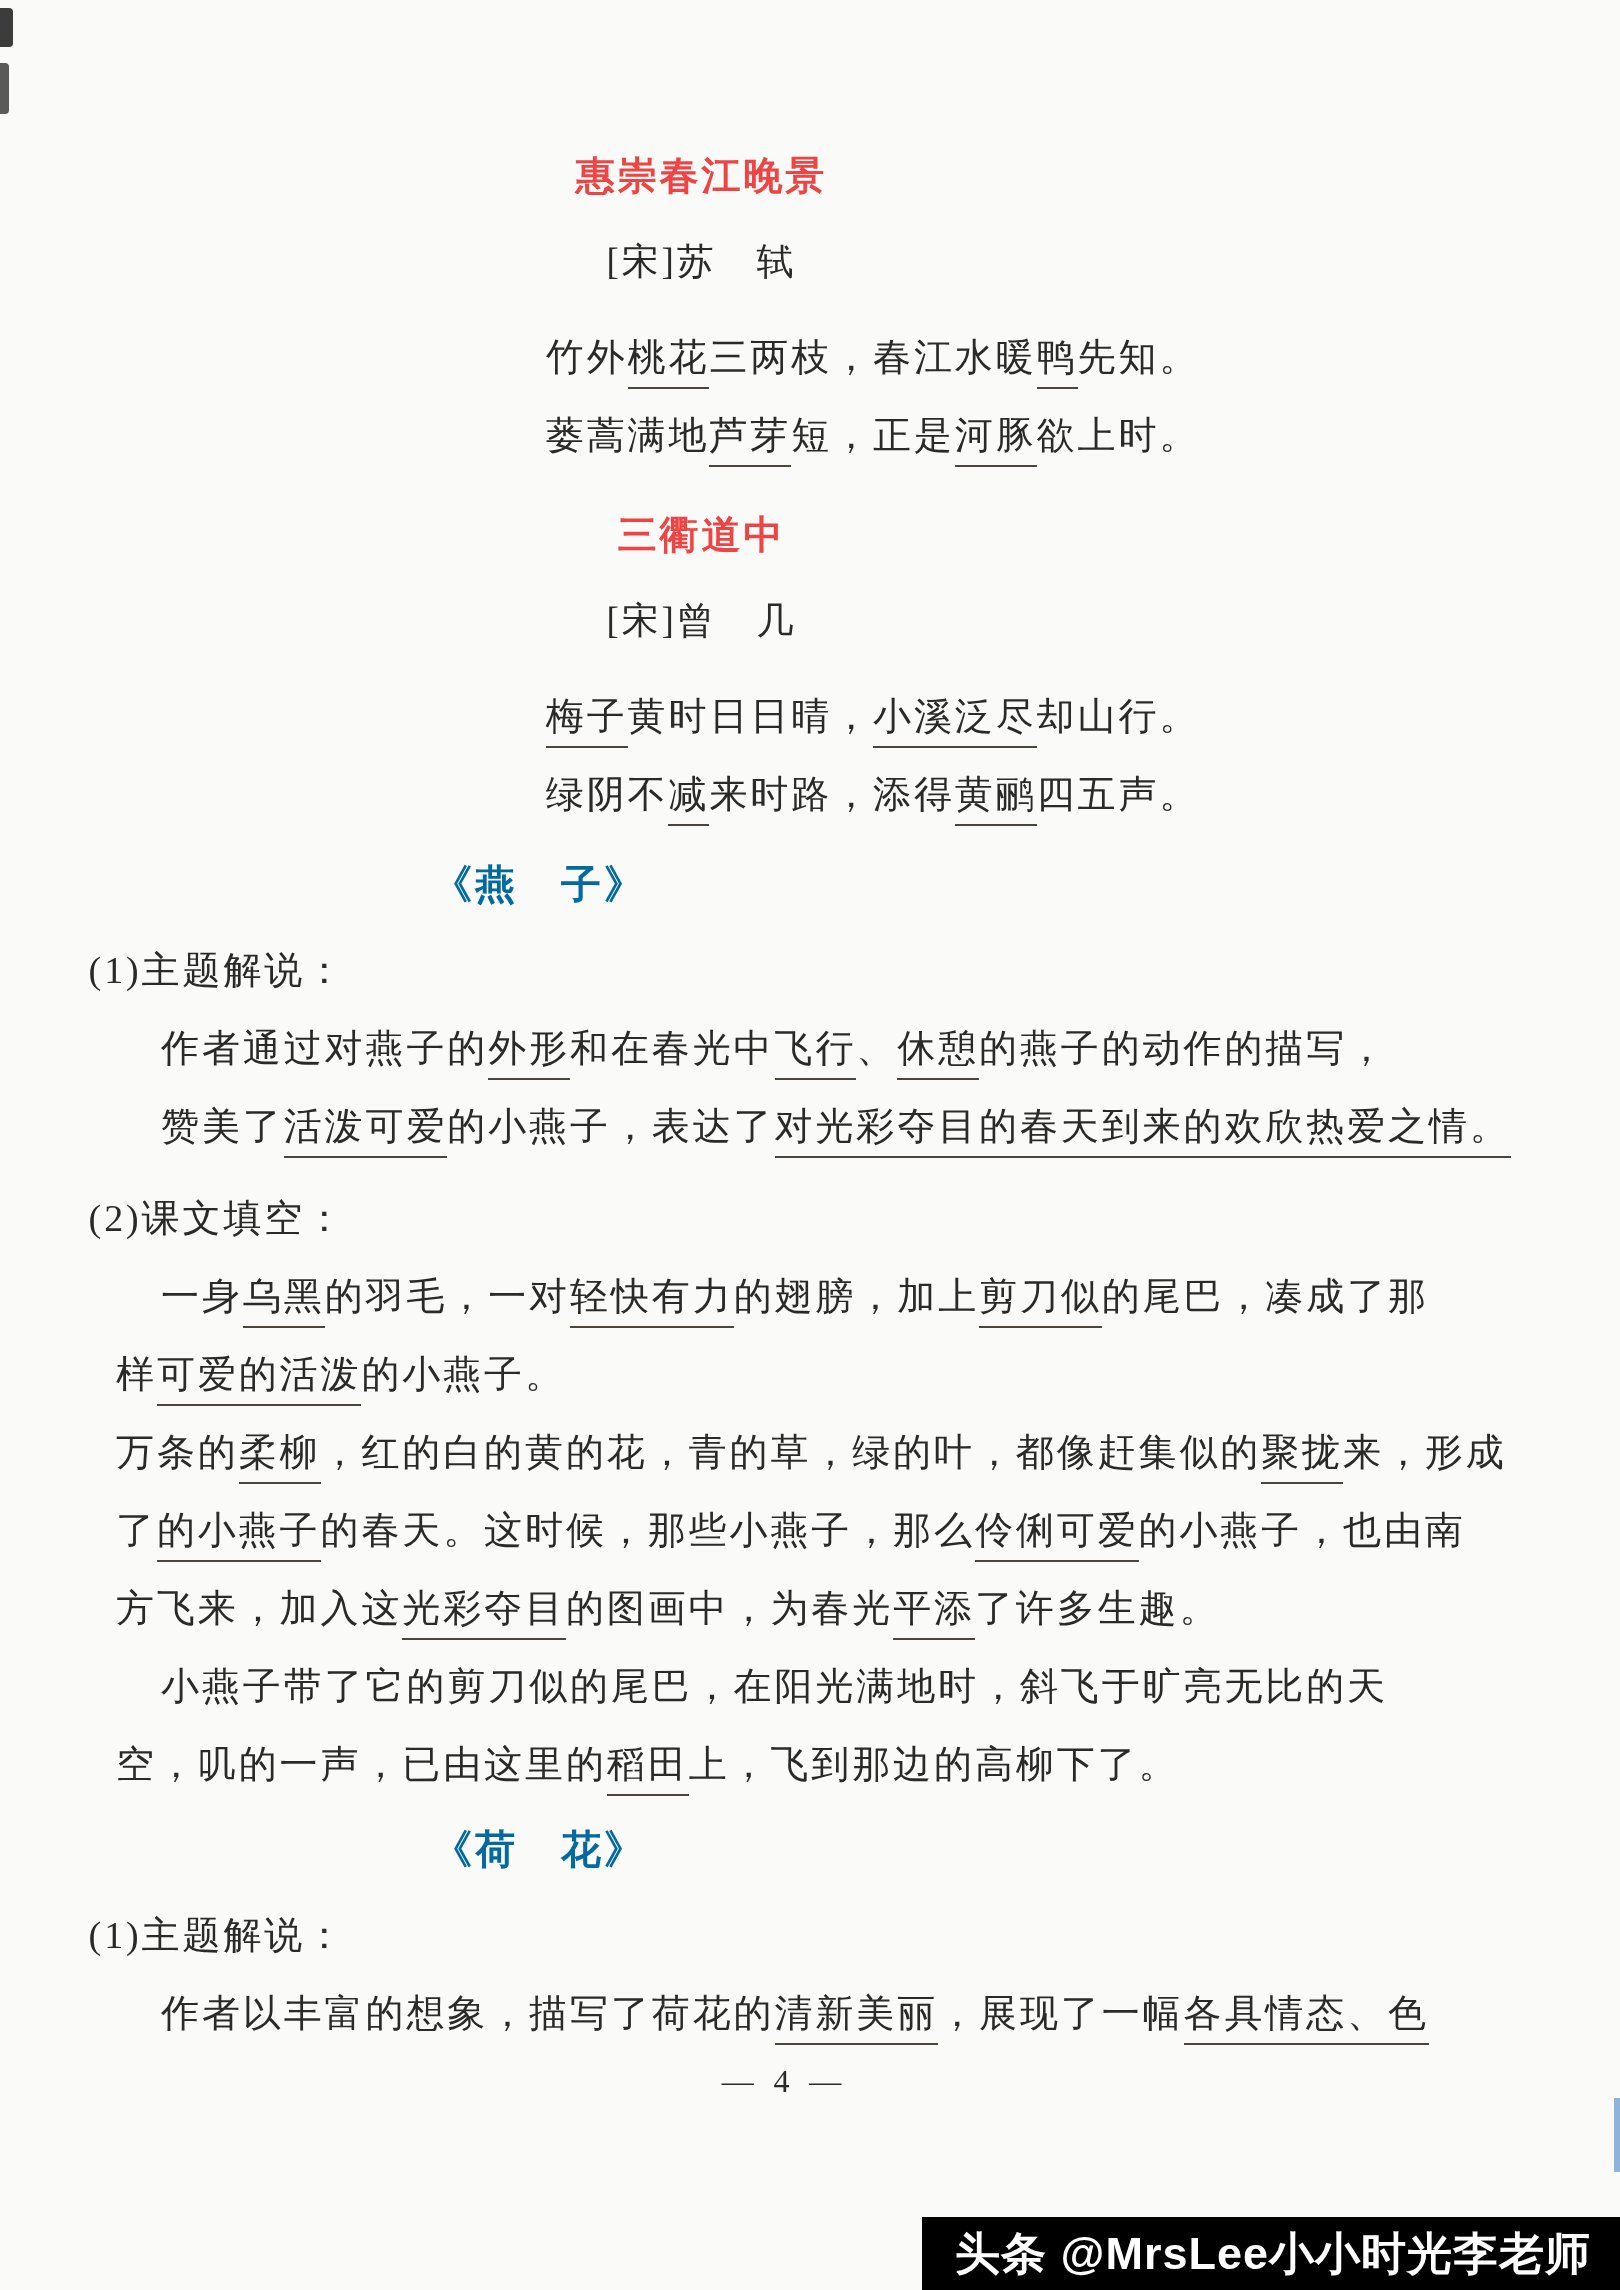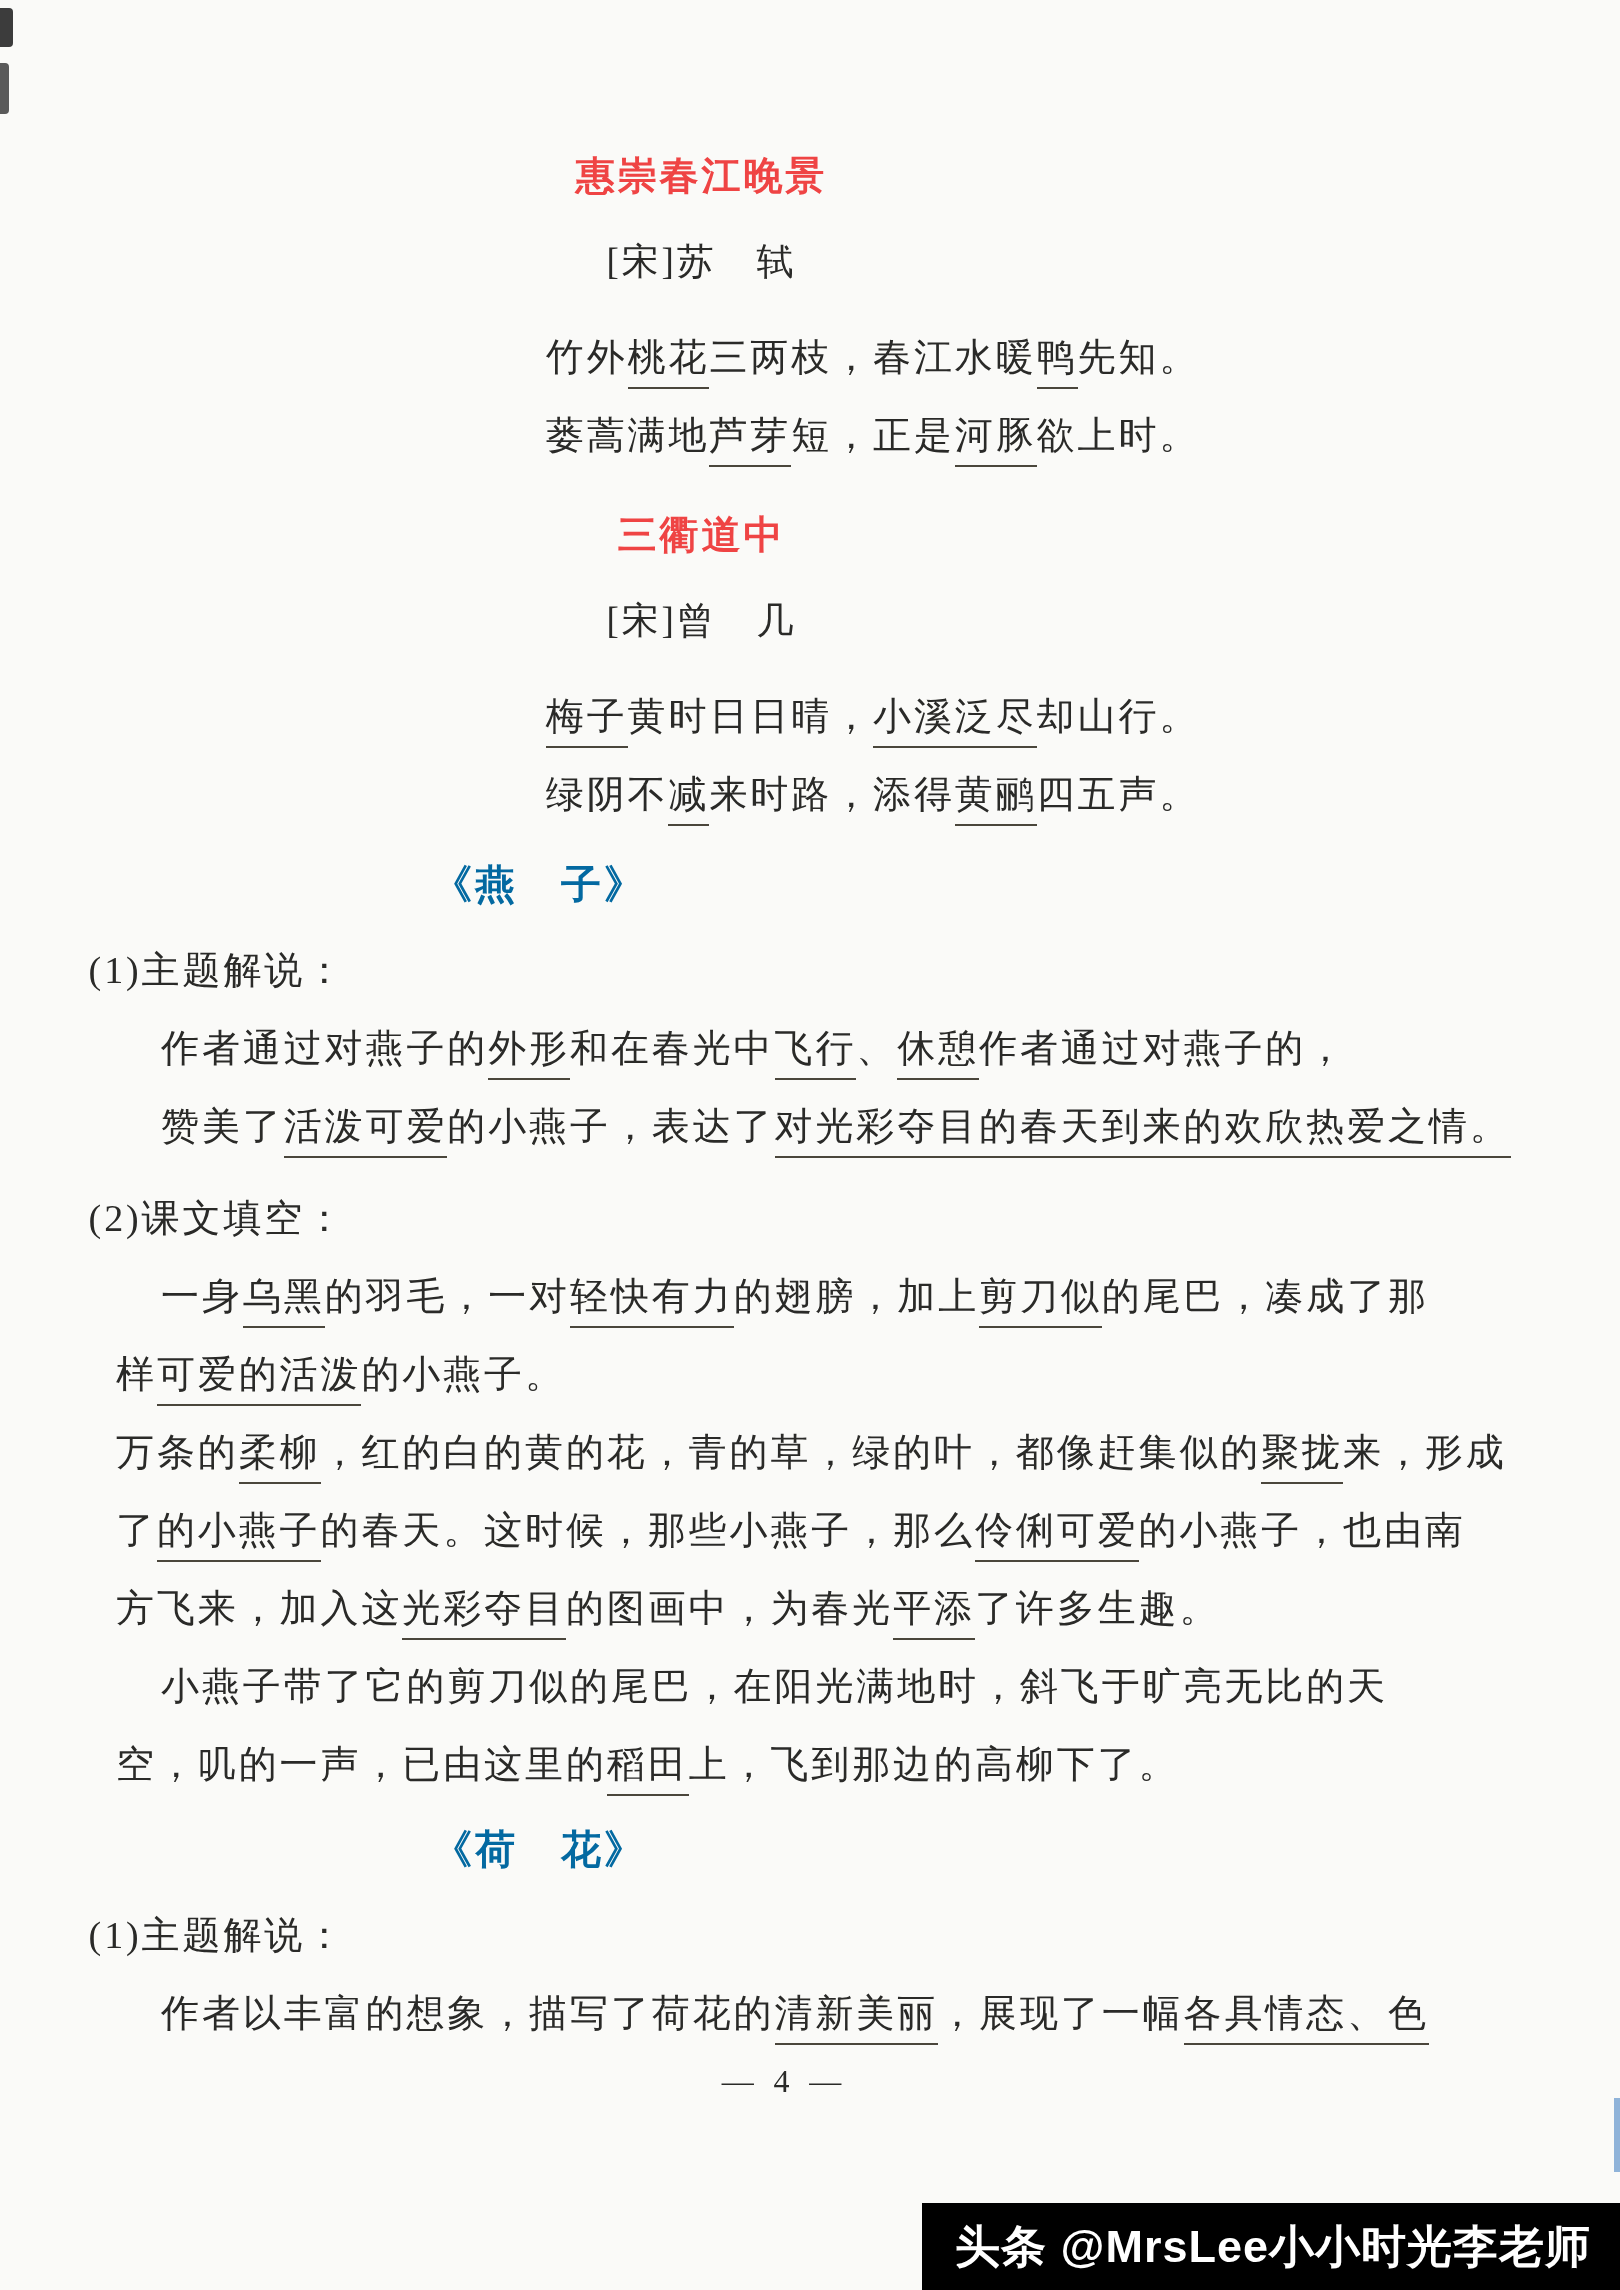--- a/index.html
+++ b/index.html
@@ -63,21 +63,21 @@
   .footer {
     line-height: 59px;
     font-size: 32px;
     text-align: center;
     margin-right: 59px;
     letter-spacing: 5.9px;
   }
   .watermark {
     position: absolute;
     right: 0; bottom: 0;
-    height: 88px;
+    height: 74px;
     padding: 0 29px 0 33px;
     background: var(--wm-bg, #000);
     color: var(--wm-fg, #fff);
     display: flex;
     align-items: center;
     font-family: "Liberation Sans", "DejaVu Sans", sans-serif;
     font-weight: bold;
     font-size: 45px;
     letter-spacing: 1px;
   }
@@ -99,21 +99,21 @@
       <div class="b poem-title"><span class="seg">惠崇春江晚景</span></div>
       <div class="b author"><span class="seg">[宋]苏　轼</span></div>
       <div class="b poem-line"><span class="seg">竹外</span><span class="seg u">桃花</span><span class="seg">三两枝，春江水暖</span><span class="seg u">鸭</span><span class="seg">先知。</span></div>
       <div class="b poem-line"><span class="seg">蒌蒿满地</span><span class="seg u">芦芽</span><span class="seg">短，正是</span><span class="seg u">河豚</span><span class="seg">欲上时。</span></div>
       <div class="b poem-title"><span class="seg">三衢道中</span></div>
       <div class="b author"><span class="seg">[宋]曾　几</span></div>
       <div class="b poem-line"><span class="seg u">梅子</span><span class="seg">黄时日日晴，</span><span class="seg u">小溪泛尽</span><span class="seg">却山行。</span></div>
       <div class="b poem-line"><span class="seg">绿阴不</span><span class="seg u">减</span><span class="seg">来时路，添得</span><span class="seg u">黄鹂</span><span class="seg">四五声。</span></div>
       <div class="b book-title"><span class="seg">《燕　子》</span></div>
       <div class="b label"><span class="seg">(1)主题解说：</span></div>
-      <div class="b text-line indent"><span class="seg">作者通过对燕子的</span><span class="seg u">外形</span><span class="seg">和在春光中</span><span class="seg u">飞行</span><span class="seg">、</span><span class="seg u">休憩</span><span class="seg">作者通过对燕子的，</span></div>
+      <div class="b text-line indent"><span class="seg">作者通过对燕子的</span><span class="seg u">外形</span><span class="seg">和在春光中</span><span class="seg u">飞行</span><span class="seg">、</span><span class="seg u">休憩</span><span class="seg">的燕子的动作的描写，</span></div>
       <div class="b text-line indent"><span class="seg">赞美了</span><span class="seg u">活泼可爱</span><span class="seg">的小燕子，表达了</span><span class="seg u">对光彩夺目的春天到来的欢欣热爱之情。</span></div>
       <div class="b label"><span class="seg">(2)课文填空：</span></div>
       <div class="b text-line indent"><span class="seg">一身</span><span class="seg u">乌黑</span><span class="seg">的羽毛，一对</span><span class="seg u">轻快有力</span><span class="seg">的翅膀，加上</span><span class="seg u">剪刀似</span><span class="seg">的尾巴，凑成了那</span></div>
       <div class="b text-line"><span class="seg">样</span><span class="seg u">可爱的活泼</span><span class="seg">的小燕子。</span></div>
       <div class="b text-line"><span class="seg">万条的</span><span class="seg u">柔柳</span><span class="seg">，红的白的黄的花，青的草，绿的叶，都像赶集似的</span><span class="seg u">聚拢</span><span class="seg">来，形成</span></div>
       <div class="b text-line"><span class="seg">了</span><span class="seg u">的小燕子</span><span class="seg">的春天。这时候，那些小燕子，那么</span><span class="seg u">伶俐可爱</span><span class="seg">的小燕子，也由南</span></div>
       <div class="b text-line"><span class="seg">方飞来，加入这</span><span class="seg u">光彩夺目</span><span class="seg">的图画中，为春光</span><span class="seg u">平添</span><span class="seg">了许多生趣。</span></div>
       <div class="b text-line indent"><span class="seg">小燕子带了它的剪刀似的尾巴，在阳光满地时，斜飞于旷亮无比的天</span></div>
       <div class="b text-line"><span class="seg">空，叽的一声，已由这里的</span><span class="seg u">稻田</span><span class="seg">上，飞到那边的高柳下了。</span></div>
       <div class="b book-title"><span class="seg">《荷　花》</span></div>

